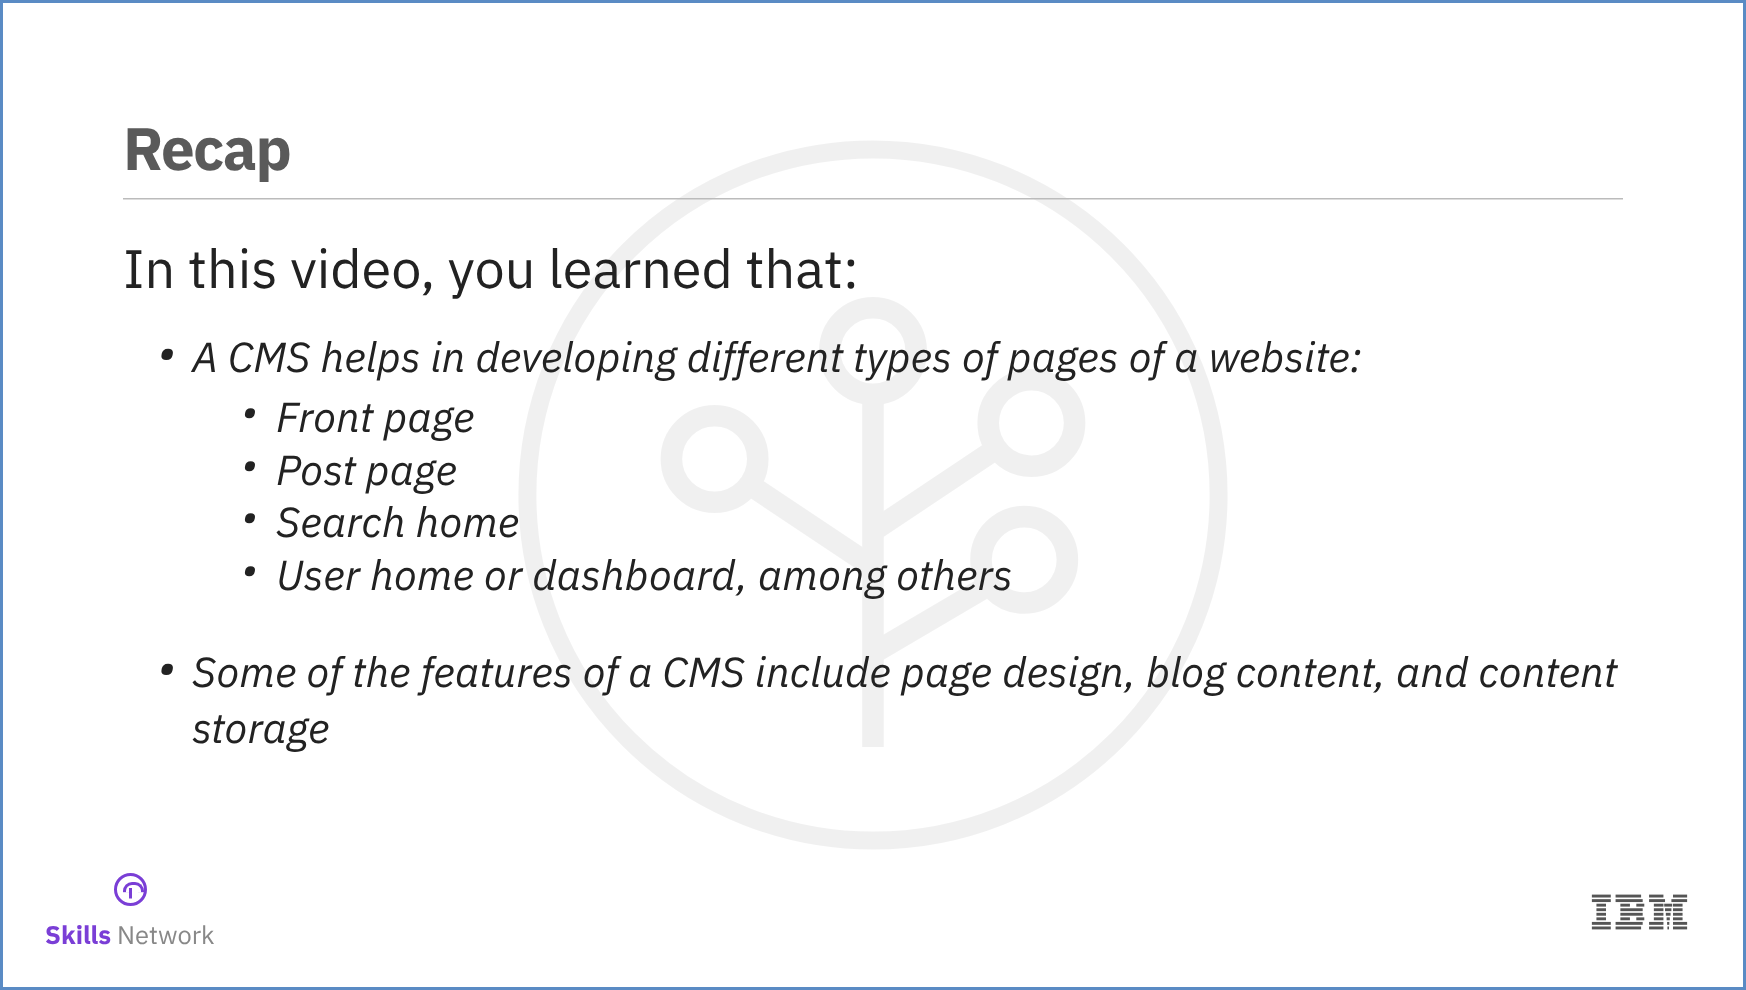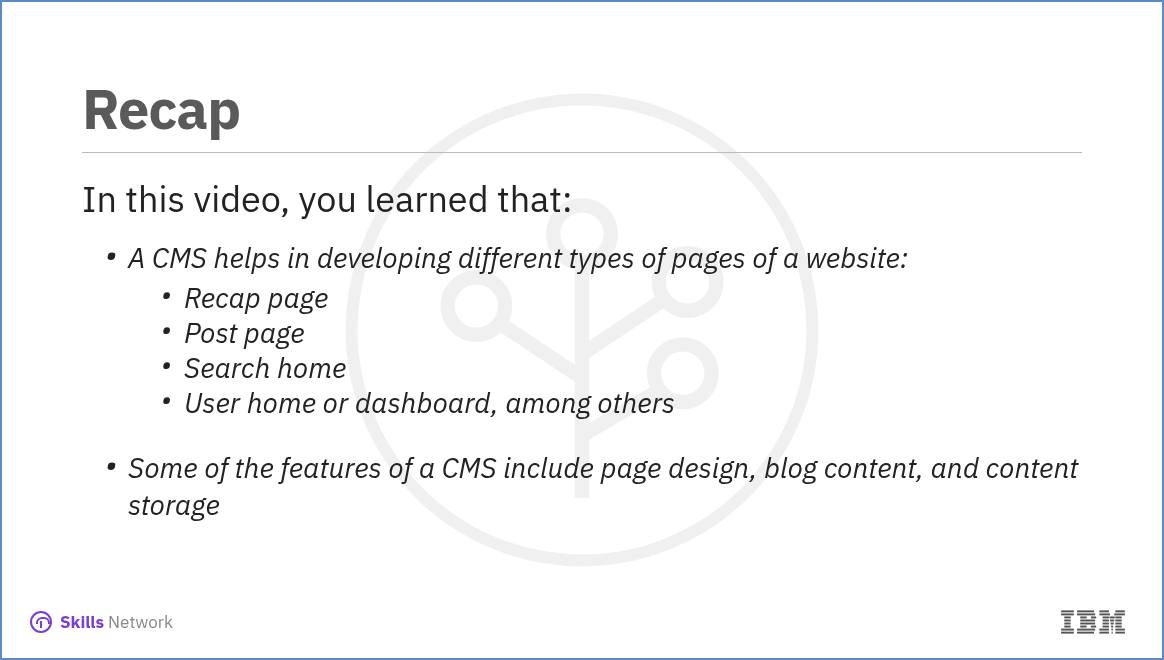--- a/index.html
+++ b/index.html
@@ -15,21 +15,21 @@
       position: relative;
       border: 2px solid #5a8bc4;
       overflow: hidden;
     }
     .slide-content {
       padding: 70px 80px 0 80px;
       position: relative;
       z-index: 2;
     }
     .title {
-      font-size: 56px;
+      font-size: 40px;
       font-weight: 700;
       color: #5a5a5a;
       margin-bottom: 8px;
       letter-spacing: -1px;
     }
     .title-underline {
       border: none;
       border-top: 1px solid #bbb;
       margin-bottom: 22px;
     }
@@ -87,20 +87,21 @@
       right: 40px;
       display: flex;
       justify-content: space-between;
       align-items: center;
       z-index: 2;
     }
     .skills-brand {
       display: flex;
       align-items: center;
       gap: 8px;
+      flex-direction: column;
     }
     .skills-icon {
       width: 22px;
       height: 22px;
       border: 2px solid #7a3ed6;
       border-radius: 50%;
       display: flex;
       align-items: center;
       justify-content: center;
       position: relative;
@@ -180,21 +181,21 @@
 </svg>
 
 <div class="slide-content">
   <h1 class="title">Recap</h1>
   <hr class="title-underline">
   <p class="intro-text">In this video, you learned that:</p>
   <ul class="main-list">
     <li>
       <span>A CMS helps in developing different types of pages of a website:</span>
       <ul class="sub-list">
-        <li>Recap page</li>
+        <li>Front page</li>
         <li>Post page</li>
         <li>Search home</li>
         <li>User home or dashboard, among others</li>
       </ul>
     </li>
     <li>
       <span>Some of the features of a CMS include page design, blog content, and content storage</span>
     </li>
   </ul>
 </div>

